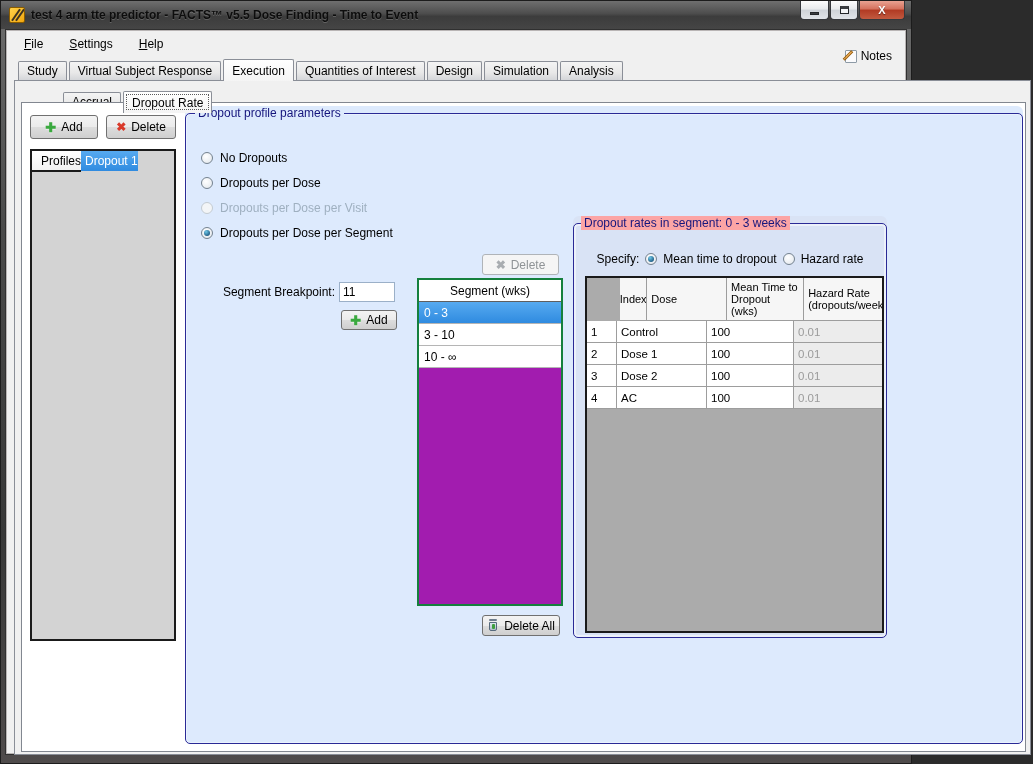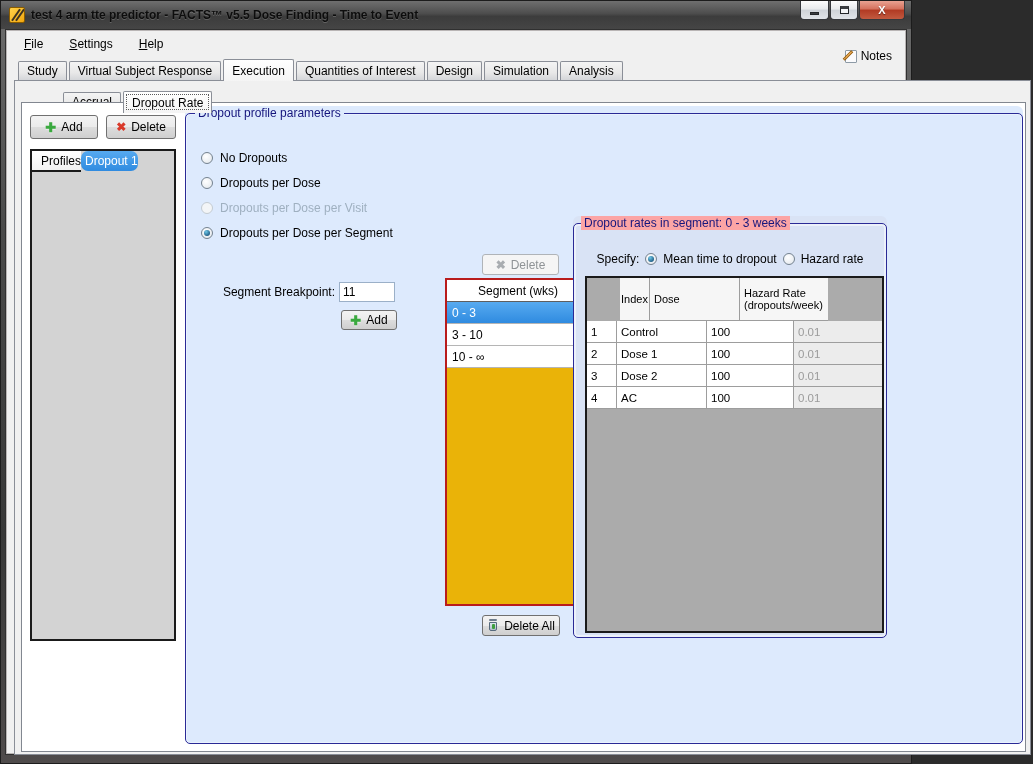--- a/index.html
+++ b/index.html
@@ -56,21 +56,21 @@
   .btn .ic-plus { color:#3aa93f; font-size:13px; font-weight:bold; text-shadow:0 1px 0 rgba(255,255,255,.5); }
   .btn .ic-x { color:#d93a2b; font-size:12px; font-weight:bold; }
   .btn.disabled { background:#f5f5f5; border-color:#b0b4b8; color:#8f9396; }
   .btn.disabled .ic-x { color:#a9adb1; }
   .left-add { position:absolute; left:8px; top:12px; width:68px; height:24px; }
   .left-del { position:absolute; left:84px; top:12px; width:70px; height:24px; }
   .profiles { position:absolute; left:8px; top:46px; width:146px; height:492px; border:2px solid #1a1a1a; background:#d3d3d3;
     display:flex; flex-direction:row; }
   .profiles-header { height:21px; background:linear-gradient(#ffffff,#f2f2f2); border-bottom:2px solid #1a1a1a;
     display:flex; align-items:center; padding-left:9px; }
-  .profile-row { height:20px; display:flex; align-items:center; padding-left:4px;border-radius:7px; }
+  .profile-row { height:20px; display:flex; align-items:center; padding-left:4px; }
   .profile-row.selected { background:linear-gradient(#57aaf0,#2f8be0); color:#fff; }
 
   
   .groupbox { position:absolute; left:163px; top:3px; width:838px; height:638px; background:#ddeafd; border-radius:6px; }
   .gb-border { position:absolute; left:0; right:0; top:7px; bottom:0; border:1px solid #2a2a96; border-radius:5px;
     box-shadow:inset 0 0 0 1px rgba(255,255,255,.4); pointer-events:none; }
   .gb-title { position:absolute; top:0; left:10px; padding:0 3px; color:#16167d; background:#ddeafd; z-index:2; white-space:nowrap; }
 
   .innerbox { position:absolute; left:388px; top:110px; width:314px; height:422px; background:#d9e3f5; border-radius:6px; }
   .ib-border { position:absolute; left:0; right:0; top:7px; bottom:0; border:1px solid #2a2a96; border-radius:5px;
@@ -93,22 +93,22 @@
   .seg-del { position:absolute; left:297px; top:148px; width:77px; height:21px; }
   .seg-add { position:absolute; left:156px; top:204px; width:56px; height:20px; }
   .del-all { position:absolute; left:297px; top:509px; width:78px; height:21px; }
   .bin-icon { width:12px; height:13px; position:relative; }
   .bin-icon .lid { position:absolute; top:0; left:2px; width:8px; height:2px; background:#6c7c8c; border-radius:1px; }
   .bin-icon .body { position:absolute; top:3px; left:2px; width:8px; height:9px; border:1px solid #55697c;
     background:linear-gradient(#dfe7ee,#aebcc9); border-radius:0 0 2px 2px; }
   .bin-icon .dot { position:absolute; top:5px; left:4.5px; width:3px; height:5px; background:#3f9e3f; border-radius:1px; }
 
   
-  .seg-table { position:absolute; left:232px; top:172px; width:146px; height:328px; border:2px solid #b91c1c; background:#eab308;
-    display:flex; flex-direction:column;margin-left:28px; }
+  .seg-table { position:absolute; left:232px; top:172px; width:146px; height:328px; border:2px solid #15803d; background:#a21caf;
+    display:flex; flex-direction:column; }
   .seg-header { height:22px; background:#fff; border-bottom:1px solid #5f5f5f; display:flex; align-items:center; justify-content:center; }
   .seg-row { height:22px; background:#fff; border-bottom:1px solid #b5b5b5; display:flex; align-items:center; padding-left:5px; }
   .seg-row.selected { background:linear-gradient(#57aaf0,#2f8be0); color:#fff; }
 
   
   .specify-row { position:absolute; left:0; right:0; top:36px; display:flex; align-items:center; justify-content:center; gap:6px; }
 
   
   .rates-table { position:absolute; left:12px; top:60px; width:299px; height:357px; border:2px solid #1a1a1a; background:#ababab;
     display:flex; flex-direction:column; font-size:11.5px; }
@@ -251,20 +251,21 @@
               <span class="radio checked"></span>
               <span>Mean time to dropout</span>
               <span class="radio"></span>
               <span>Hazard rate</span>
             </div>
 
             <div class="rates-table">
               <div class="rt-row rt-head">
                 <span class="rt-cell c1" style="justify-content:center;">Index</span>
                 <span class="rt-cell c2">Dose</span>
+                <span class="rt-cell c3">Mean Time to Dropout (wks)</span>
                 <span class="rt-cell c4">Hazard Rate (dropouts/week)</span>
               </div>
               <div class="rt-row rt-body">
                 <span class="rt-cell c1">1</span>
                 <span class="rt-cell c2">Control</span>
                 <span class="rt-cell c3">100</span>
                 <span class="rt-cell c4 gray">0.01</span>
               </div>
               <div class="rt-row rt-body">
                 <span class="rt-cell c1">2</span>

